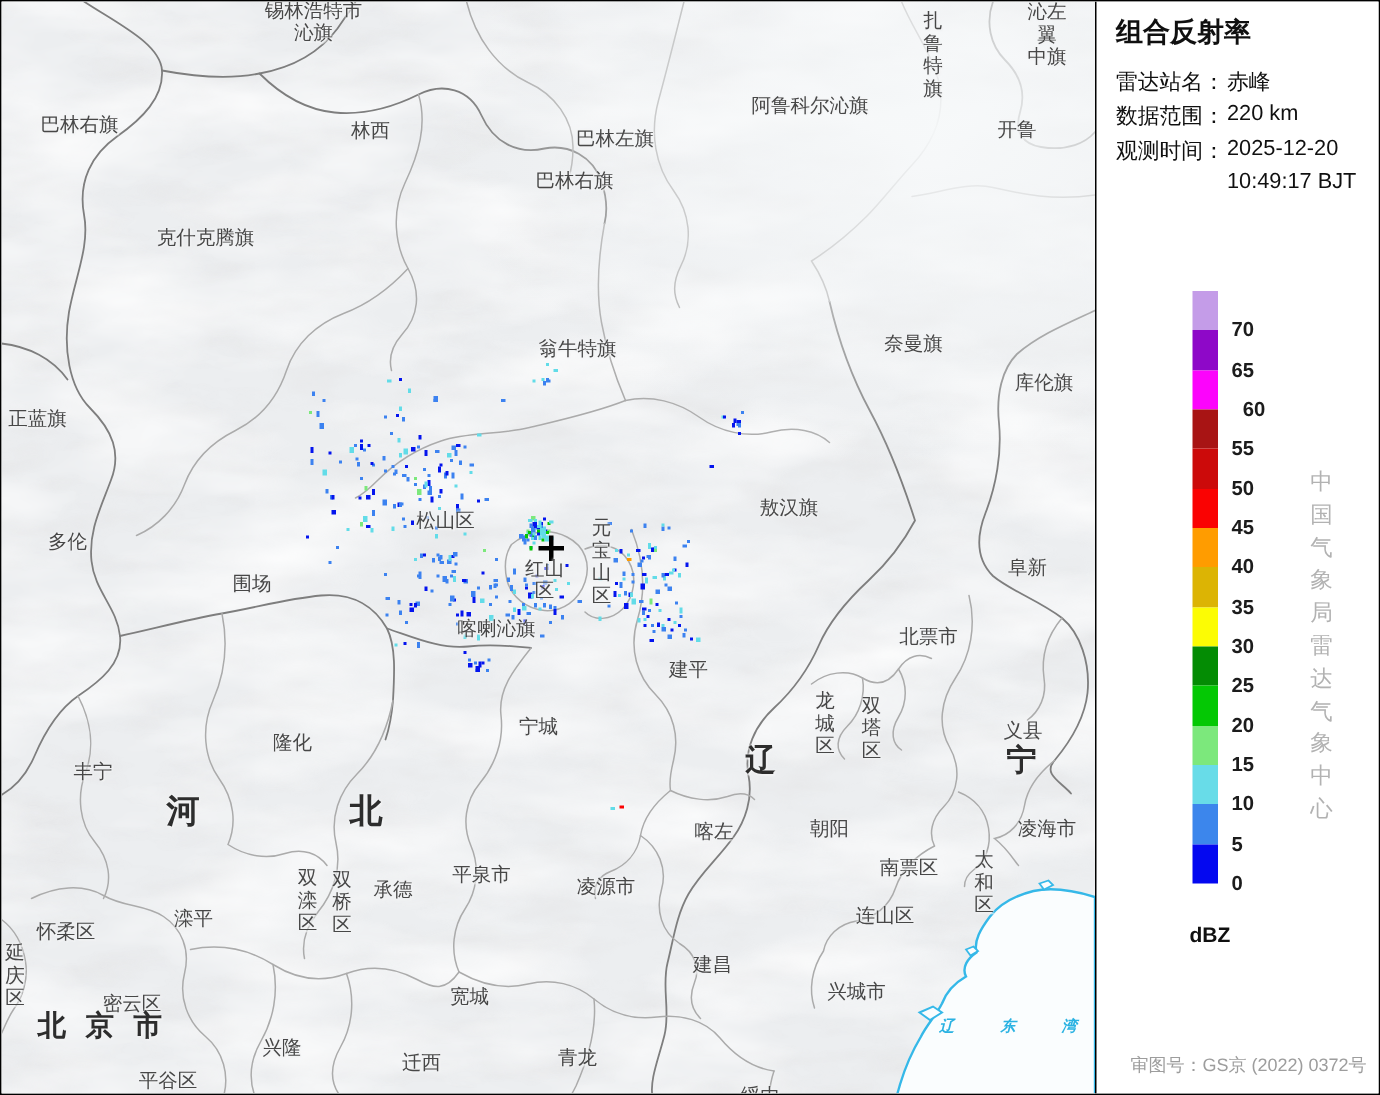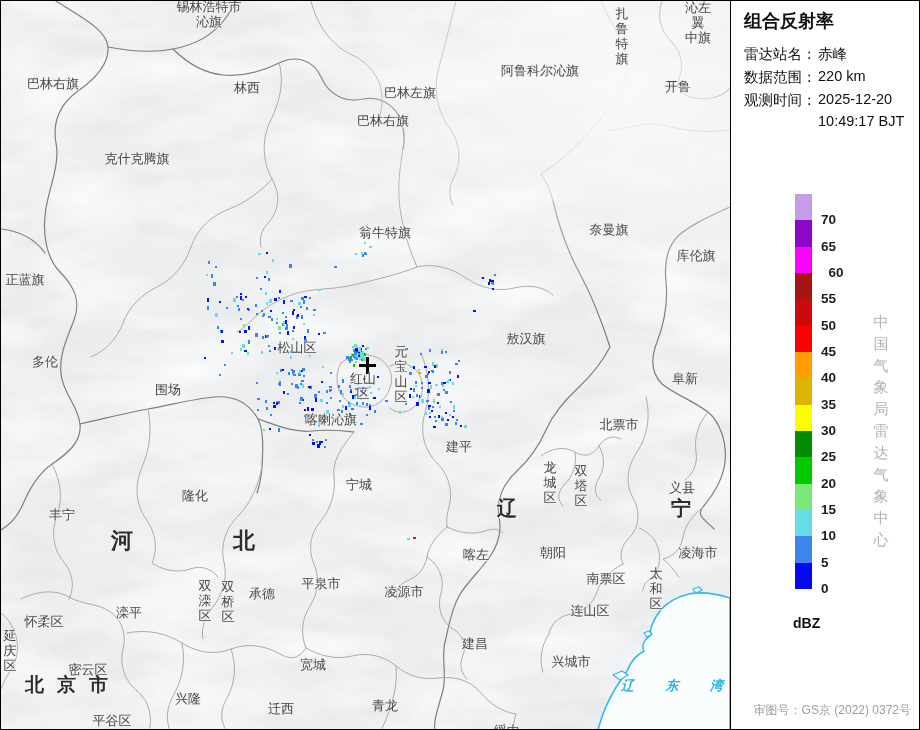--- a/index.html
+++ b/index.html
@@ -19,21 +19,21 @@
   #station:after{left:7px;top:0;width:3px;height:17px;}
   #labels{position:absolute;left:0;top:0;width:729px;height:728px;}
   .lbl{position:absolute;color:#474747;font-size:13px;line-height:15px;white-space:pre-line;
        text-shadow:0 0 2px #f2f3f4,0 0 2px #f2f3f4,1px 1px 1px #f2f3f4;}
   .town{transform:translate(-50%,-50%);white-space:nowrap;}
   .two{transform:translate(-50%,-50%);text-align:center;}
   .v{transform:translate(-50%,-50%);text-align:center;width:15px;}
   .prov{font-weight:bold;color:#2d2d2d;font-size:22px;}
   .prov2{font-weight:bold;color:#2d2d2d;font-size:19px;}
   .provC{font-weight:bold;color:#2d2d2d;font-size:20px;transform:translate(-50%,-50%);white-space:nowrap;}
-  .sea{color:#2ab2e2;font-style:italic;font-weight:bold;font-size:13px;transform:translate(-50%,-50%);
+  .sea{color:#2ab2e2;font-style:italic;font-weight:bold;font-size:10px;transform:translate(-50%,-50%);
        white-space:nowrap;text-shadow:none;}
   
   #panel{position:absolute;left:729px;top:0;width:191px;height:728px;background:#fff;
          border-left:1px solid #000;box-sizing:border-box;}
   #panel .title{position:absolute;left:13px;top:8px;font-size:18px;font-weight:bold;color:#101010;}
   .inforow{position:absolute;font-size:14.5px;color:#101010;}
   .inforow .lab{position:absolute;left:0;top:0;white-space:nowrap;}
   .inforow .val{position:absolute;left:74px;top:0;white-space:nowrap;}
   #legend{position:absolute;left:64px;top:193px;width:17px;height:395px;}
   .seg{width:17px;}

